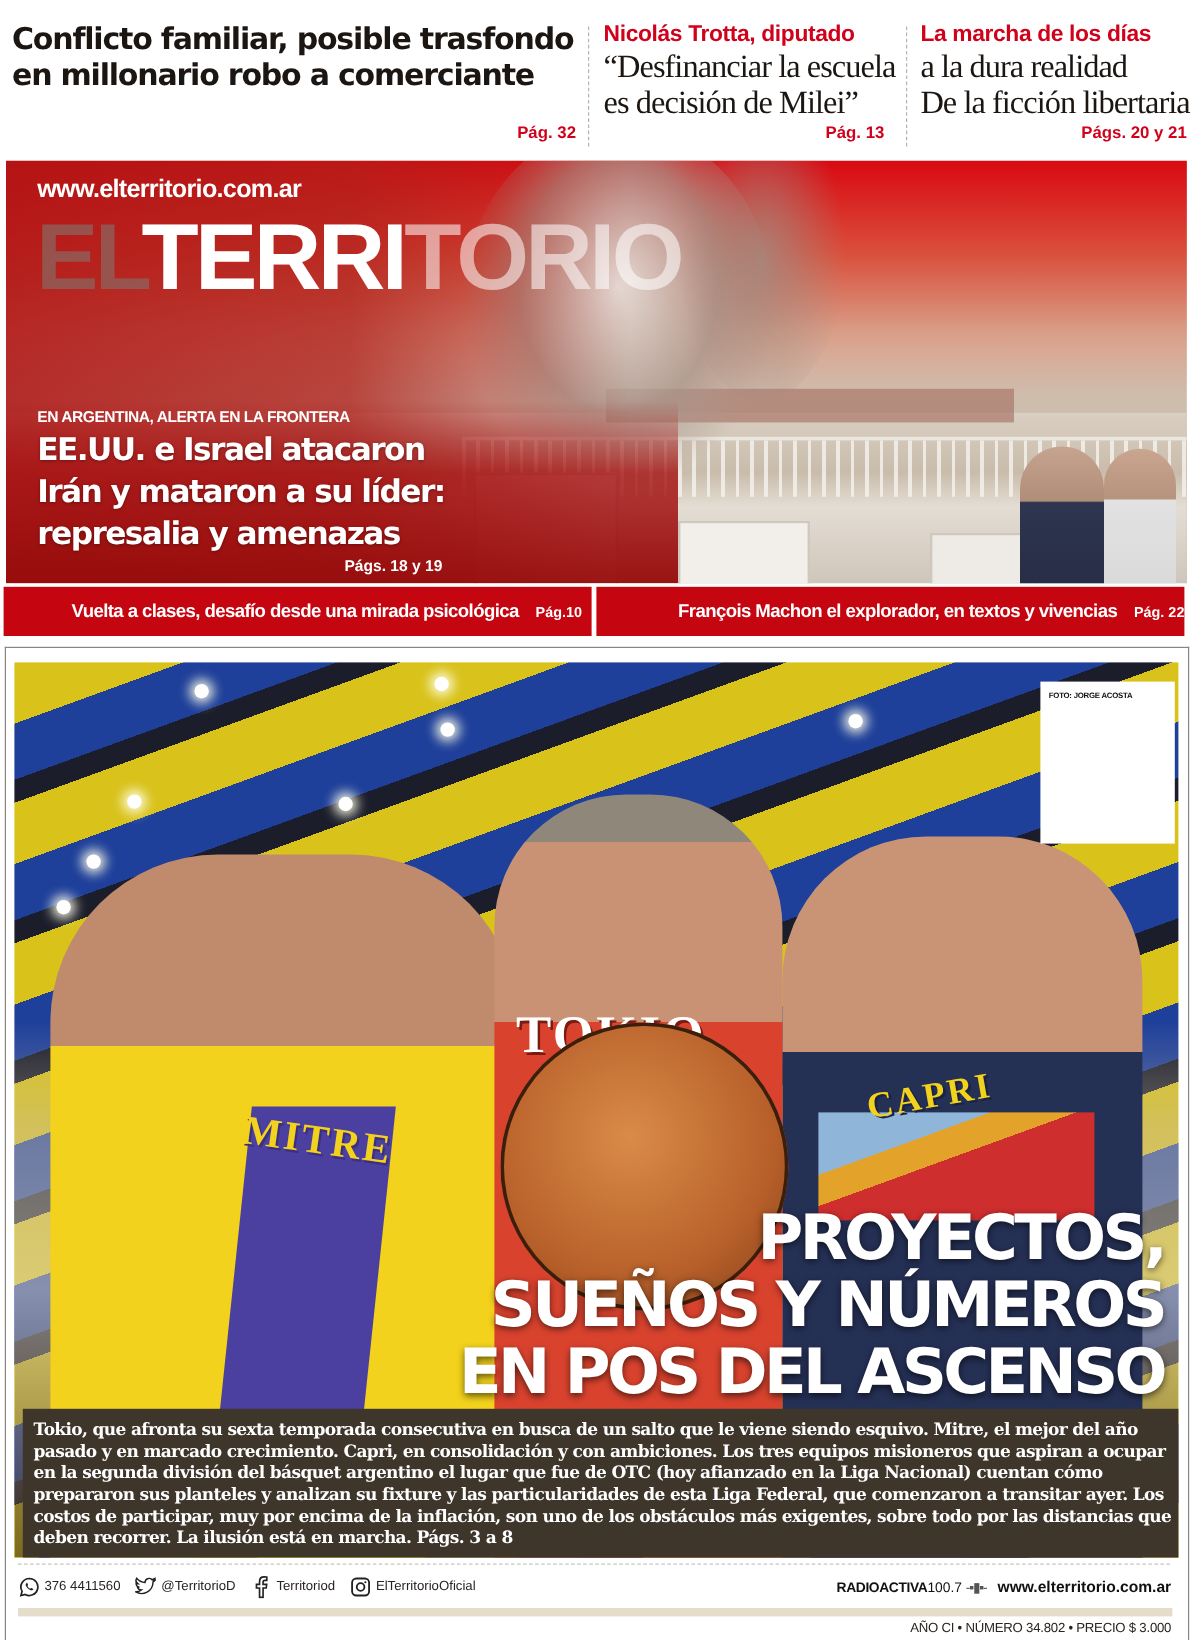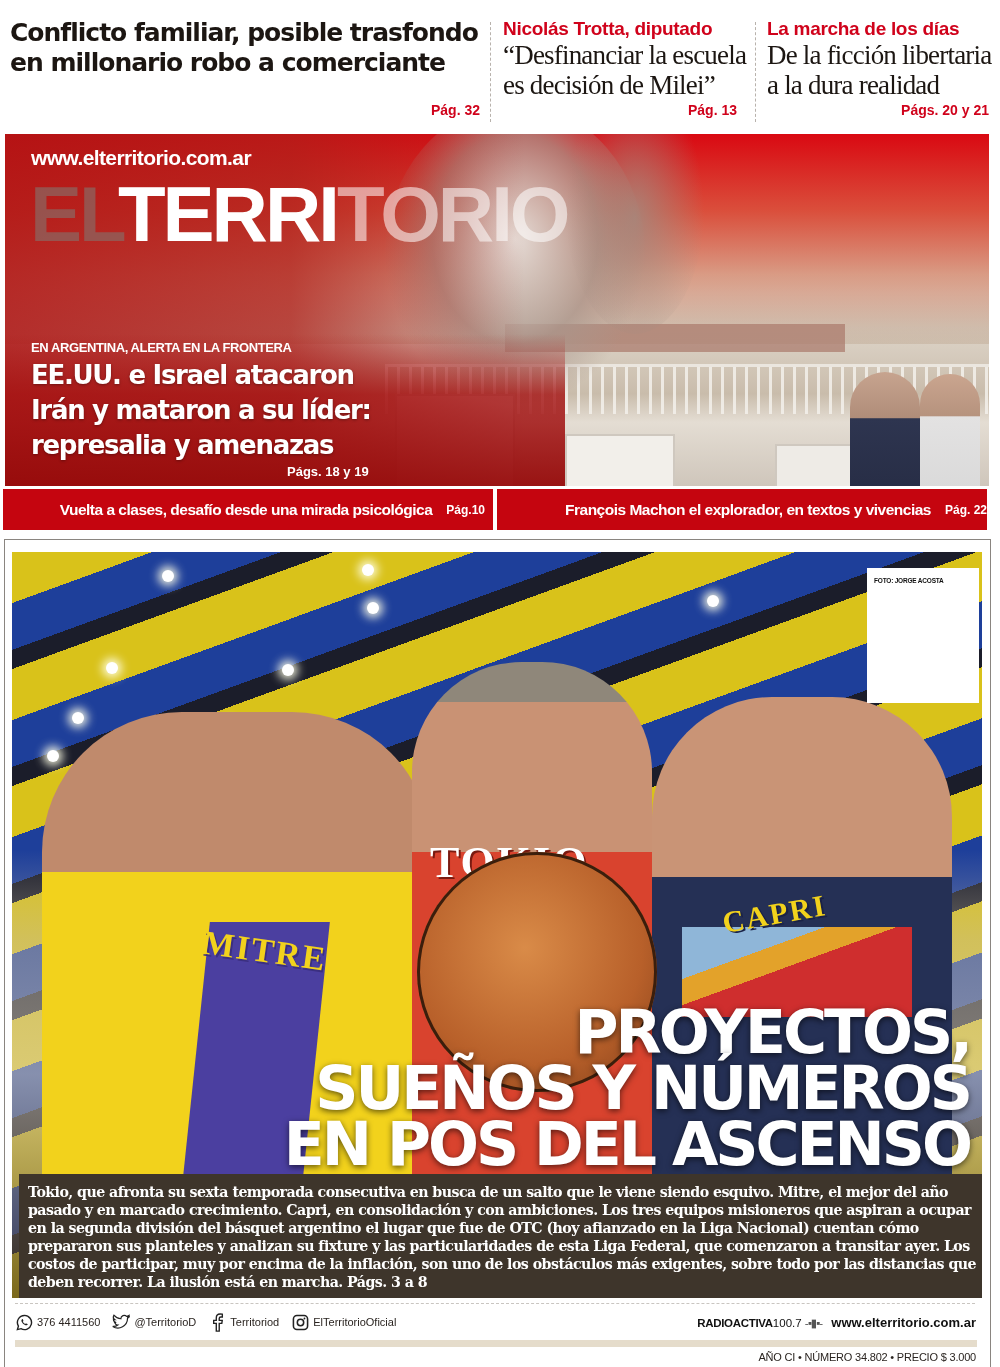--- a/index.html
+++ b/index.html
@@ -77,21 +77,21 @@
   .photo .p-right { position: absolute; left: 640px; top: 145px; width: 300px; height: 610px; border-radius: 120px 120px 0 0;
     background: linear-gradient(180deg, #c99476 0 180px, #253055 180px 100%); }
   .photo .p-right .band { position: absolute; left: 30px; top: 230px; width: 230px; height: 90px; background: linear-gradient(160deg, #8fb6d8 0 30%, #e3a22a 30% 45%, #cf2e2e 45% 100%); }
   .photo .ball { position: absolute; left: 405px; top: 300px; width: 240px; height: 240px; border-radius: 50%;
     background: radial-gradient(circle at 45% 40%, #d98b48 0%, #b8602a 60%, #7d3c18 100%); box-shadow: inset 0 0 0 3px #3b1e0c; }
   .photo .jersey-word { position: absolute; color: #ffffff; font-family: "Liberation Serif", serif; font-weight: 700; font-size: 40px; letter-spacing: 2px; text-shadow: 2px 2px 0 #7a1a10; }
   .caption-box { position: absolute; left: 855px; top: 16px; width: 112px; height: 135px; background: #ffffff; padding: 8px 7px; }
   .caption-box .cap { font-family: "Liberation Sans", sans-serif; font-size: 10.5px; line-height: 11.5px; letter-spacing: -0.5px; color: #111111; font-stretch: condensed; }
   .caption-box .credit { font-size: 6.5px; font-weight: 700; margin-top: 1px; letter-spacing: -0.2px; color: #111111; }
 
-  .big-title { position: absolute; right: 12px; top: 452px; text-align: right; color: #ffffff; font-family: "DejaVu Sans", sans-serif; font-weight: 700; font-size: 60px; line-height: 56px; letter-spacing: -3px; text-shadow: 0 2px 6px rgba(0,0,0,0.6); }
+  .big-title { position: absolute; right: 12px; top: 452px; text-align: right; color: #ffffff; font-family: "DejaVu Sans", sans-serif; font-weight: 700; font-size: 52px; line-height: 56px; letter-spacing: -3px; text-shadow: 0 2px 6px rgba(0,0,0,0.6); }
   .big-title div { white-space: nowrap; }
 
   .deck { position: absolute; left: 7px; top: 622px; width: 970px; height: 130px; background: #3e352b; padding: 9px 9px; }
   .deck p { color: #ffffff; font-family: "DejaVu Serif", serif; font-weight: 700; font-size: 14.2px; line-height: 18px; letter-spacing: -0.55px; }
 
   
   .footer { position: absolute; left: 15px; top: 1303px; width: 975px; height: 64px; }
   .dashed { position: absolute; left: 0; top: 0; width: 960px; border-top: 1px dashed #c9c5c0; }
   .social { position: absolute; left: 0; top: 10px; display: flex; align-items: center; gap: 6px; font-family: "Liberation Sans", sans-serif; font-size: 11px; color: #2a2420; }
   .social .ic { width: 18px; height: 18px; display: inline-flex; align-items: center; justify-content: center; }
@@ -116,22 +116,22 @@
   <div class="vsep" style="left:490px"></div>
   <div class="teaser t2">
     <div class="kicker">Nicolás Trotta, diputado</div>
     <div class="headline-light">“Desfinanciar la escuela</div>
     <div class="headline-light">es decisión de Milei”</div>
     <div class="page">Pág. 13</div>
   </div>
   <div class="vsep" style="left:755px"></div>
   <div class="teaser t3">
     <div class="kicker">La marcha de los días</div>
+    <div class="headline-light">a la dura realidad</div>
     <div class="headline-light">De la ficción libertaria</div>
-    <div class="headline-light">a la dura realidad</div>
     <div class="page">Págs. 20 y 21</div>
   </div>
 </div>
 
 <div class="hero">
   <div class="city"></div>
   <div class="roof"></div>
   <div class="rail"></div>
   <div class="ac1"></div>
   <div class="ac2"></div>

